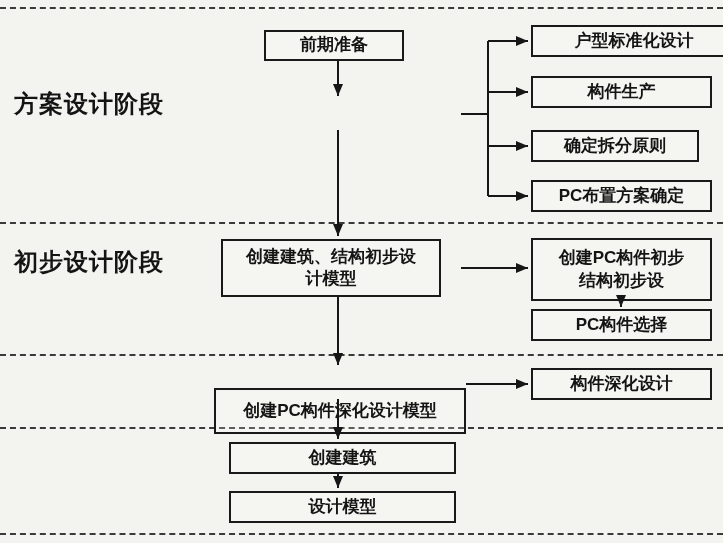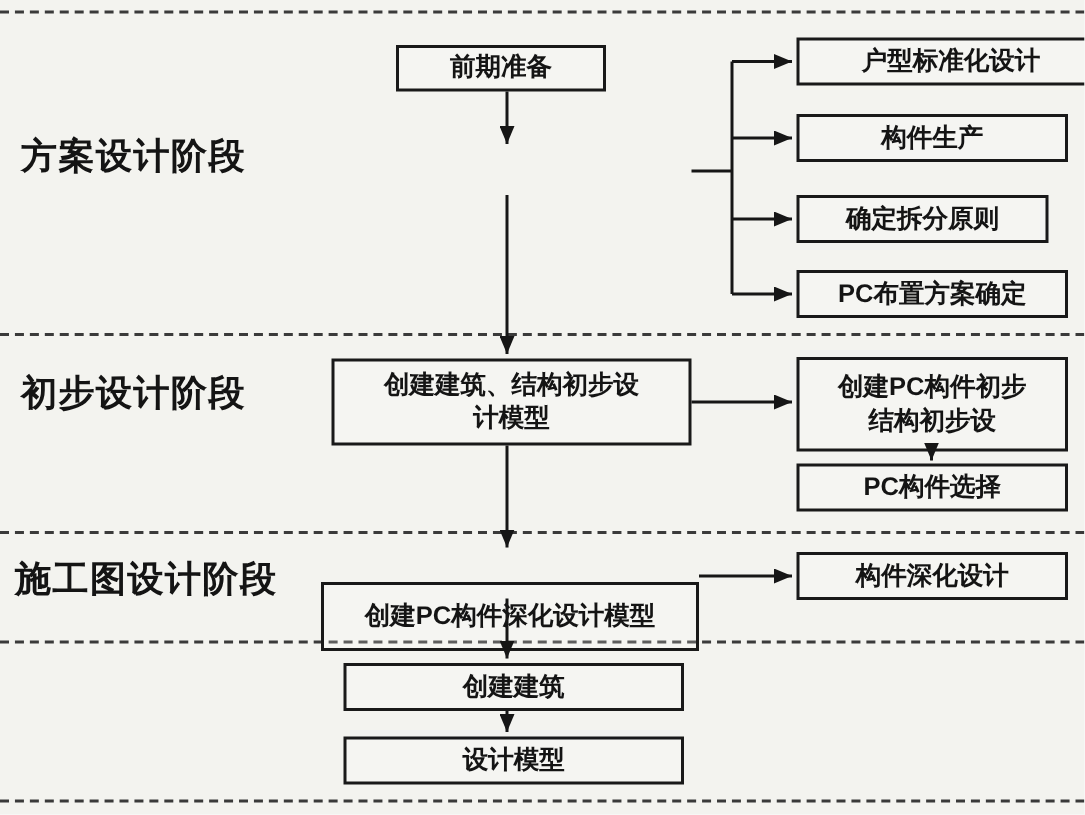--- a/index.html
+++ b/index.html
@@ -59,30 +59,29 @@
 <div class="canvas">
 
   <div class="sep" style="top:7px"></div>
   <div class="sep" style="top:222px"></div>
   <div class="sep" style="top:354px"></div>
   <div class="sep" style="top:427px"></div>
   <div class="sep" style="top:533px"></div>
 
   <div class="phase" style="left:14px; top:88px">方案设计阶段</div>
   <div class="phase" style="left:14px; top:246px">初步设计阶段</div>
-  <div class="phase" style="left:10px; top:370px">施工图设计阶段</div>
 
   <div class="box" style="left:264px; top:30px;  width:140px; height:31px">前期准备</div>
 
   <div class="box" style="left:531px; top:25px;  width:206px; height:32px">户型标准化设计</div>
   <div class="box" style="left:531px; top:76px;  width:181px; height:32px">构件生产</div>
   <div class="box" style="left:531px; top:130px; width:168px; height:32px">确定拆分原则</div>
   <div class="box" style="left:531px; top:180px; width:181px; height:32px">PC布置方案确定</div>
 
-  <div class="box" style="left:221px; top:239px; width:240px; height:58px">创建建筑、结构初步设
+  <div class="box" style="left:221px; top:239px; width:220px; height:58px">创建建筑、结构初步设
 计模型</div>
   <div class="box" style="left:531px; top:238px; width:181px; height:63px">创建PC构件初步
 结构初步设</div>
   <div class="box" style="left:531px; top:309px; width:181px; height:32px">PC构件选择</div>
 
   <div class="box" style="left:214px; top:388px; width:252px; height:46px">创建PC构件深化设计模型</div>
   <div class="box" style="left:531px; top:368px; width:181px; height:32px">构件深化设计</div>
 
   <div class="box" style="left:229px; top:442px; width:227px; height:32px">创建建筑</div>
   <div class="box" style="left:229px; top:491px; width:227px; height:32px">设计模型</div>

